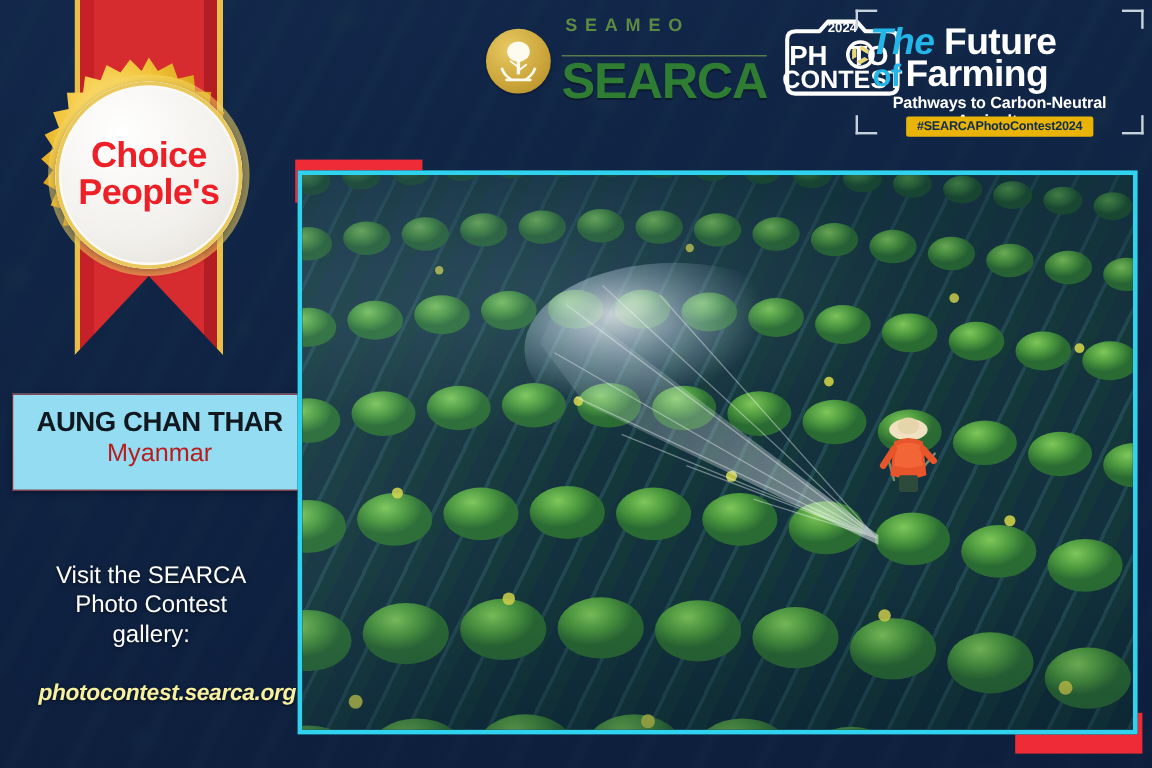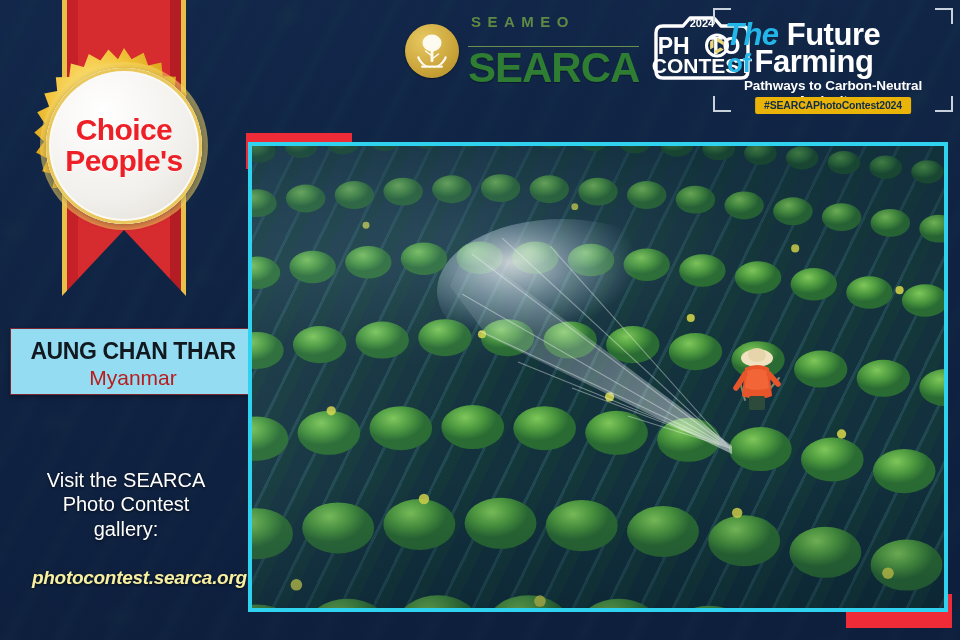--- a/index.html
+++ b/index.html
@@ -88,21 +88,21 @@
   .badge{position:absolute;left:24px;top:46px;width:200px;height:200px;}
   .badge-star{position:absolute;inset:0;}
   .badge-inner{position:absolute;left:22px;top:22px;width:156px;height:156px;border-radius:50%;
     background:radial-gradient(circle at 36% 28%,#ffffff,#f2f0ec 58%,#dedad2 100%);
     box-shadow:inset 0 0 0 3px #e9c75a, inset 0 0 0 5px #fbfaf7, 0 2px 6px rgba(0,0,0,.3);
     display:flex;flex-direction:column;align-items:center;justify-content:center;}
   .badge-txt{color:#ee2027;font-size:30px;font-weight:700;line-height:1.03;text-align:center;
     letter-spacing:-.6px;text-shadow:0 1px 0 rgba(255,255,255,.8);}
 
   
-  .nameplate{position:absolute;left:10px;top:328px;width:232px;padding:10px 6px 4px;
+  .nameplate{position:absolute;left:10px;top:328px;width:232px;padding:10px 6px 18px;
     background:#93dcf2;border:1px solid #7b2630;box-shadow:0 2px 5px rgba(0,0,0,.35);
     text-align:center;}
   .np-name{font-size:23px;font-weight:700;color:#111820;letter-spacing:-.4px;line-height:1.05;}
   .np-country{font-size:21px;color:#b91c1c;line-height:1.2;margin-top:2px;}
 
   
   .gallery{position:absolute;left:12px;top:468px;width:228px;text-align:center;}
   .gal-line{font-size:20px;color:#ffffff;line-height:1.22;
     text-shadow:0 1px 3px rgba(0,0,0,.6);}
   .gal-url{margin-top:26px;font-size:19px;font-style:italic;font-weight:700;color:#f7f0a0;

